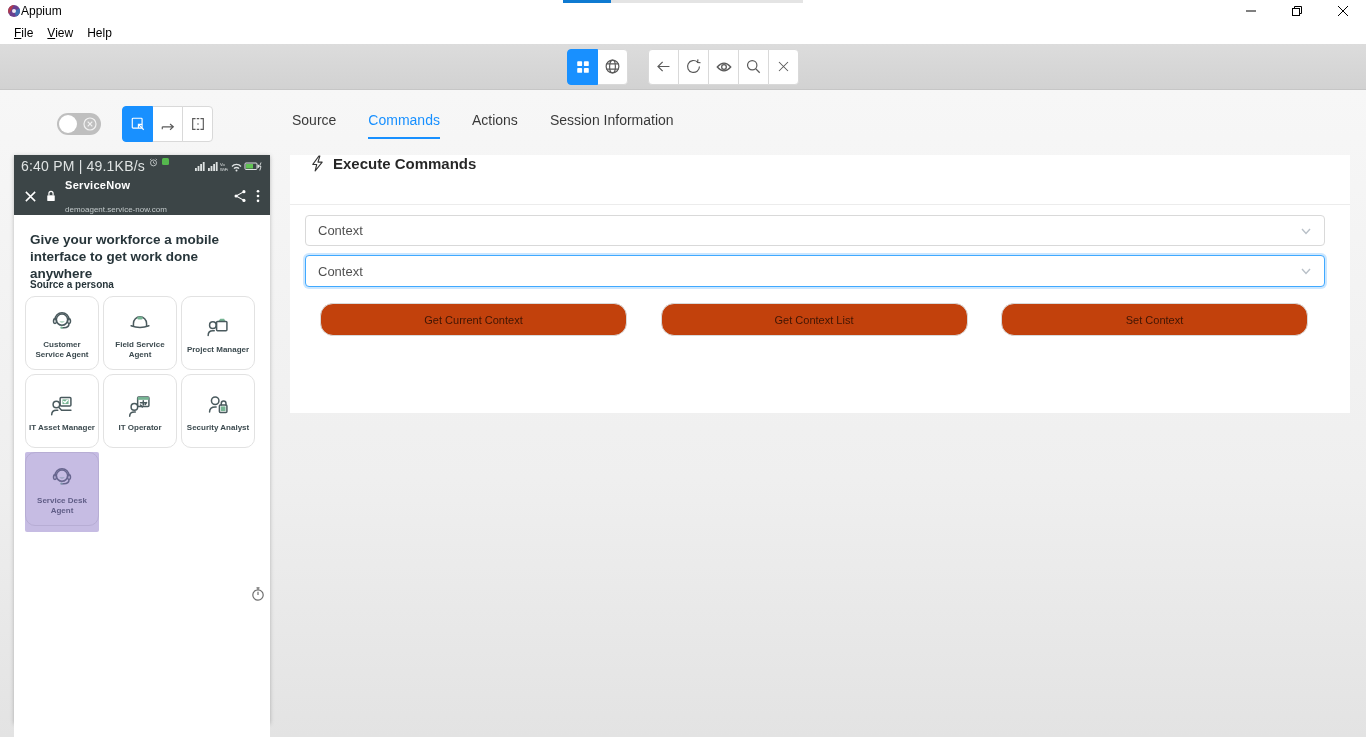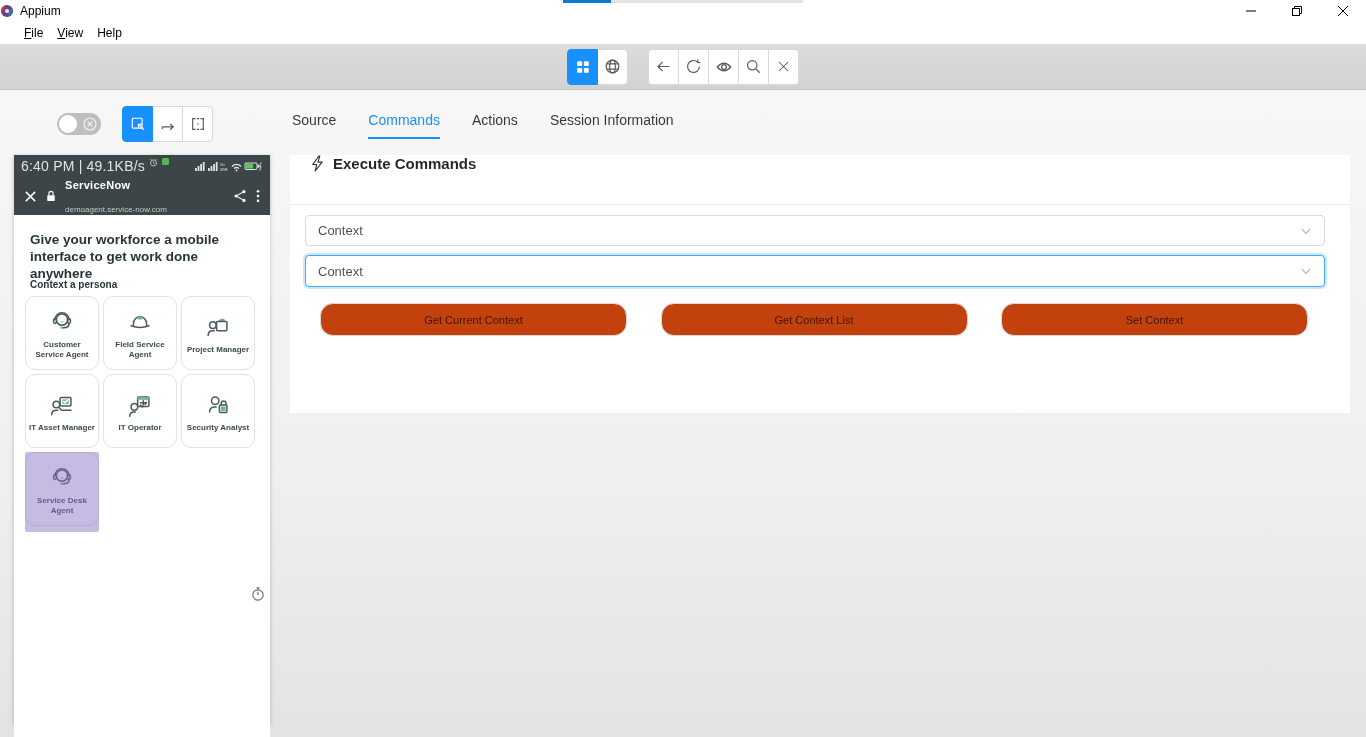--- a/index.html
+++ b/index.html
@@ -1,29 +1,29 @@
 <!DOCTYPE html>
 <html><head>
 <meta charset="utf-8">
 <style>
   * { margin:0; padding:0; box-sizing:border-box; }
   html,body { width:1366px; height:737px; font-family:"Liberation Sans", sans-serif; background:#fff; overflow:hidden; }
   .window { position:relative; width:1366px; height:737px; }
 
   
   .titlebar { position:absolute; left:0; top:0; width:100%; height:22px; background:#fff; display:flex; align-items:center; }
-  .app-id { display:flex; align-items:center; gap:6px; }
+  .app-id { display:flex; align-items:center; gap:0; padding-left:7px; }
   .app-title { font-size:12px; color:#000; }
   .progressbar { position:absolute; left:563px; top:0; width:240px; height:3px; background:#e4e4e4; }
   .progressbar .fill { height:100%; background:#0f7ad1; }
   .win-controls { position:absolute; right:0; top:0; display:flex; }
   .win-btn { width:46px; height:22px; display:flex; align-items:center; justify-content:center; background:transparent; border:none; }
 
   
-  .menubar { position:absolute; left:0; top:22px; width:100%; height:22px; background:#fff; display:flex; align-items:center; padding-left:17px; }
+  .menubar { position:absolute; left:0; top:22px; width:100%; height:22px; background:#fff; display:flex; align-items:center; padding-left:7px; }
   .menu-item { display:inline-block; font-size:12px; color:#000; padding:2px 7px; cursor:default; }
   .menu-item.u::first-letter { text-decoration:underline; }
 
   
   .toolbar { position:absolute; left:0; top:44px; width:100%; height:46px;
     background:linear-gradient(#dcdcdc,#d2d2d2); border-bottom:1px solid #c6c6c6;
     display:flex; align-items:center; justify-content:center; gap:20px; }
   .tb-group { display:flex; }
   .tb-btn { width:31px; height:36px; background:#fff; border:1px solid #d9d9d9; margin-left:-1px;
     display:flex; align-items:center; justify-content:center; cursor:pointer; }
@@ -264,21 +264,21 @@
         </svg>
         <svg width="4" height="14" viewBox="0 0 4 16">
           <circle cx="2" cy="2.5" r="1.5" fill="#fff"></circle>
             <circle cx="2" cy="8" r="1.5" fill="#fff"></circle>
             <circle cx="2" cy="13.5" r="1.5" fill="#fff"></circle>
         </svg>
       </div>
 
       <div class="ph-body">
         <div class="ph-heading">Give your workforce a mobile interface to get work done anywhere</div>
-        <div class="ph-choose">Context a persona</div>
+        <div class="ph-choose">Source a persona</div>
 
         <div class="persona-grid">
 
           <div class="persona-card">
             <span class="persona-icon">
               <svg width="30" height="30" viewBox="0 0 32 32">
                 <circle cx="16" cy="13.5" r="6"></circle>
                 <path d="M8.5 13.5 a7.5 7.5 0 0 1 15 0"></path>
                 <rect x="7" y="12.5" width="3" height="5" rx="1.5"></rect>
                 <rect x="22" y="12.5" width="3" height="5" rx="1.5"></rect>

